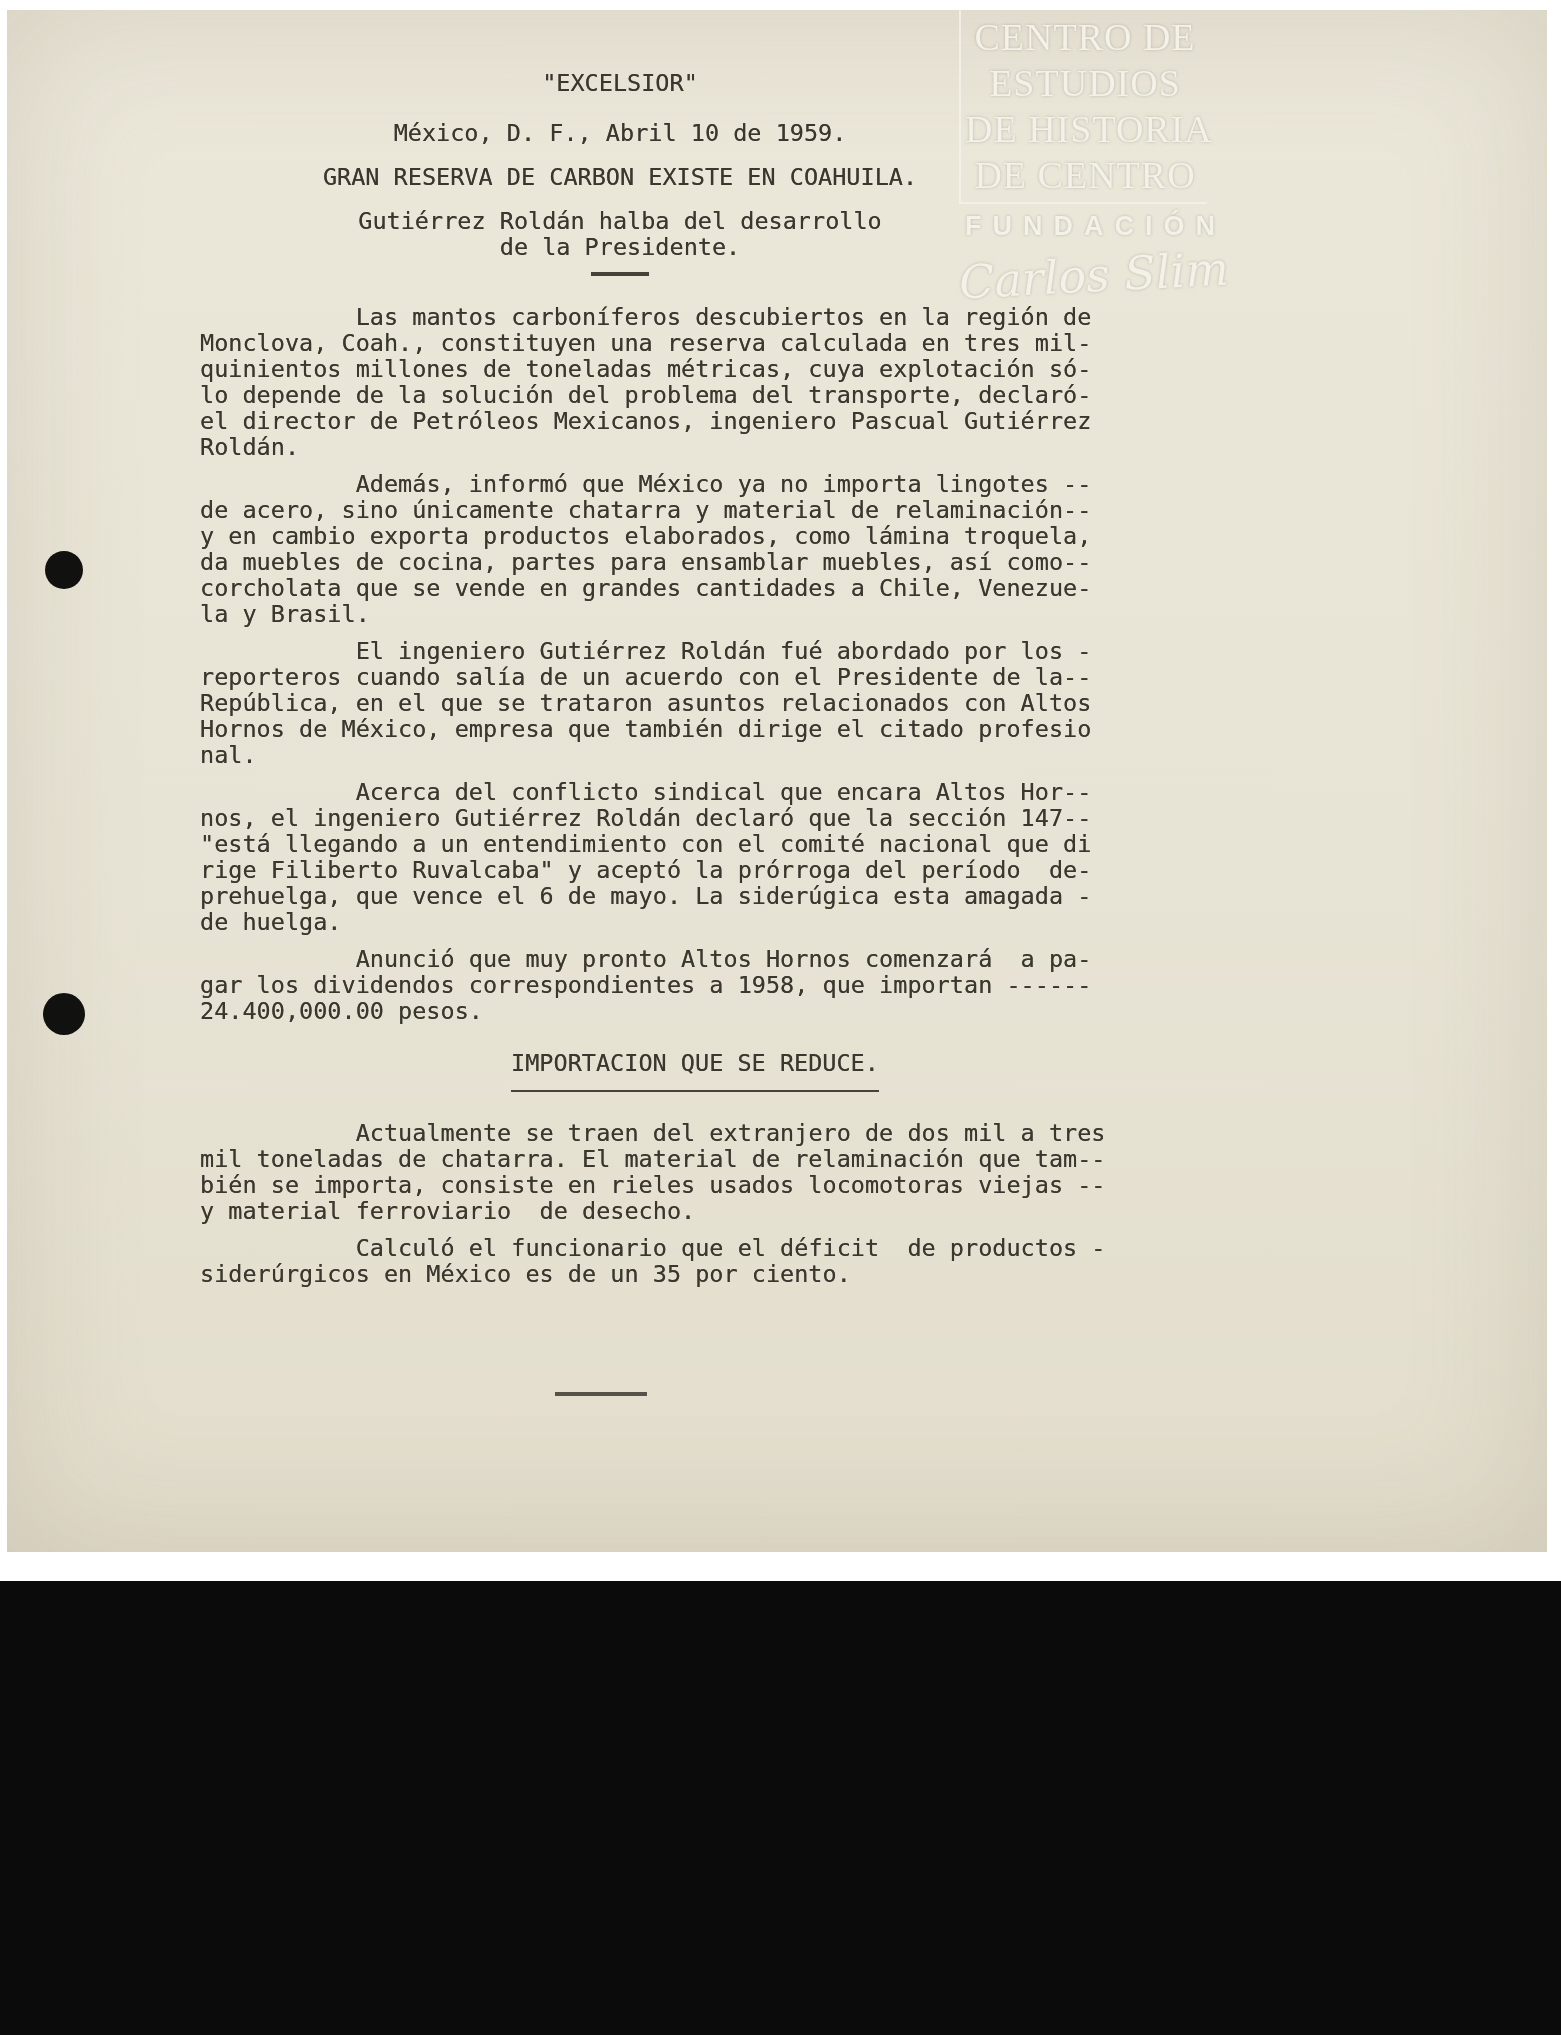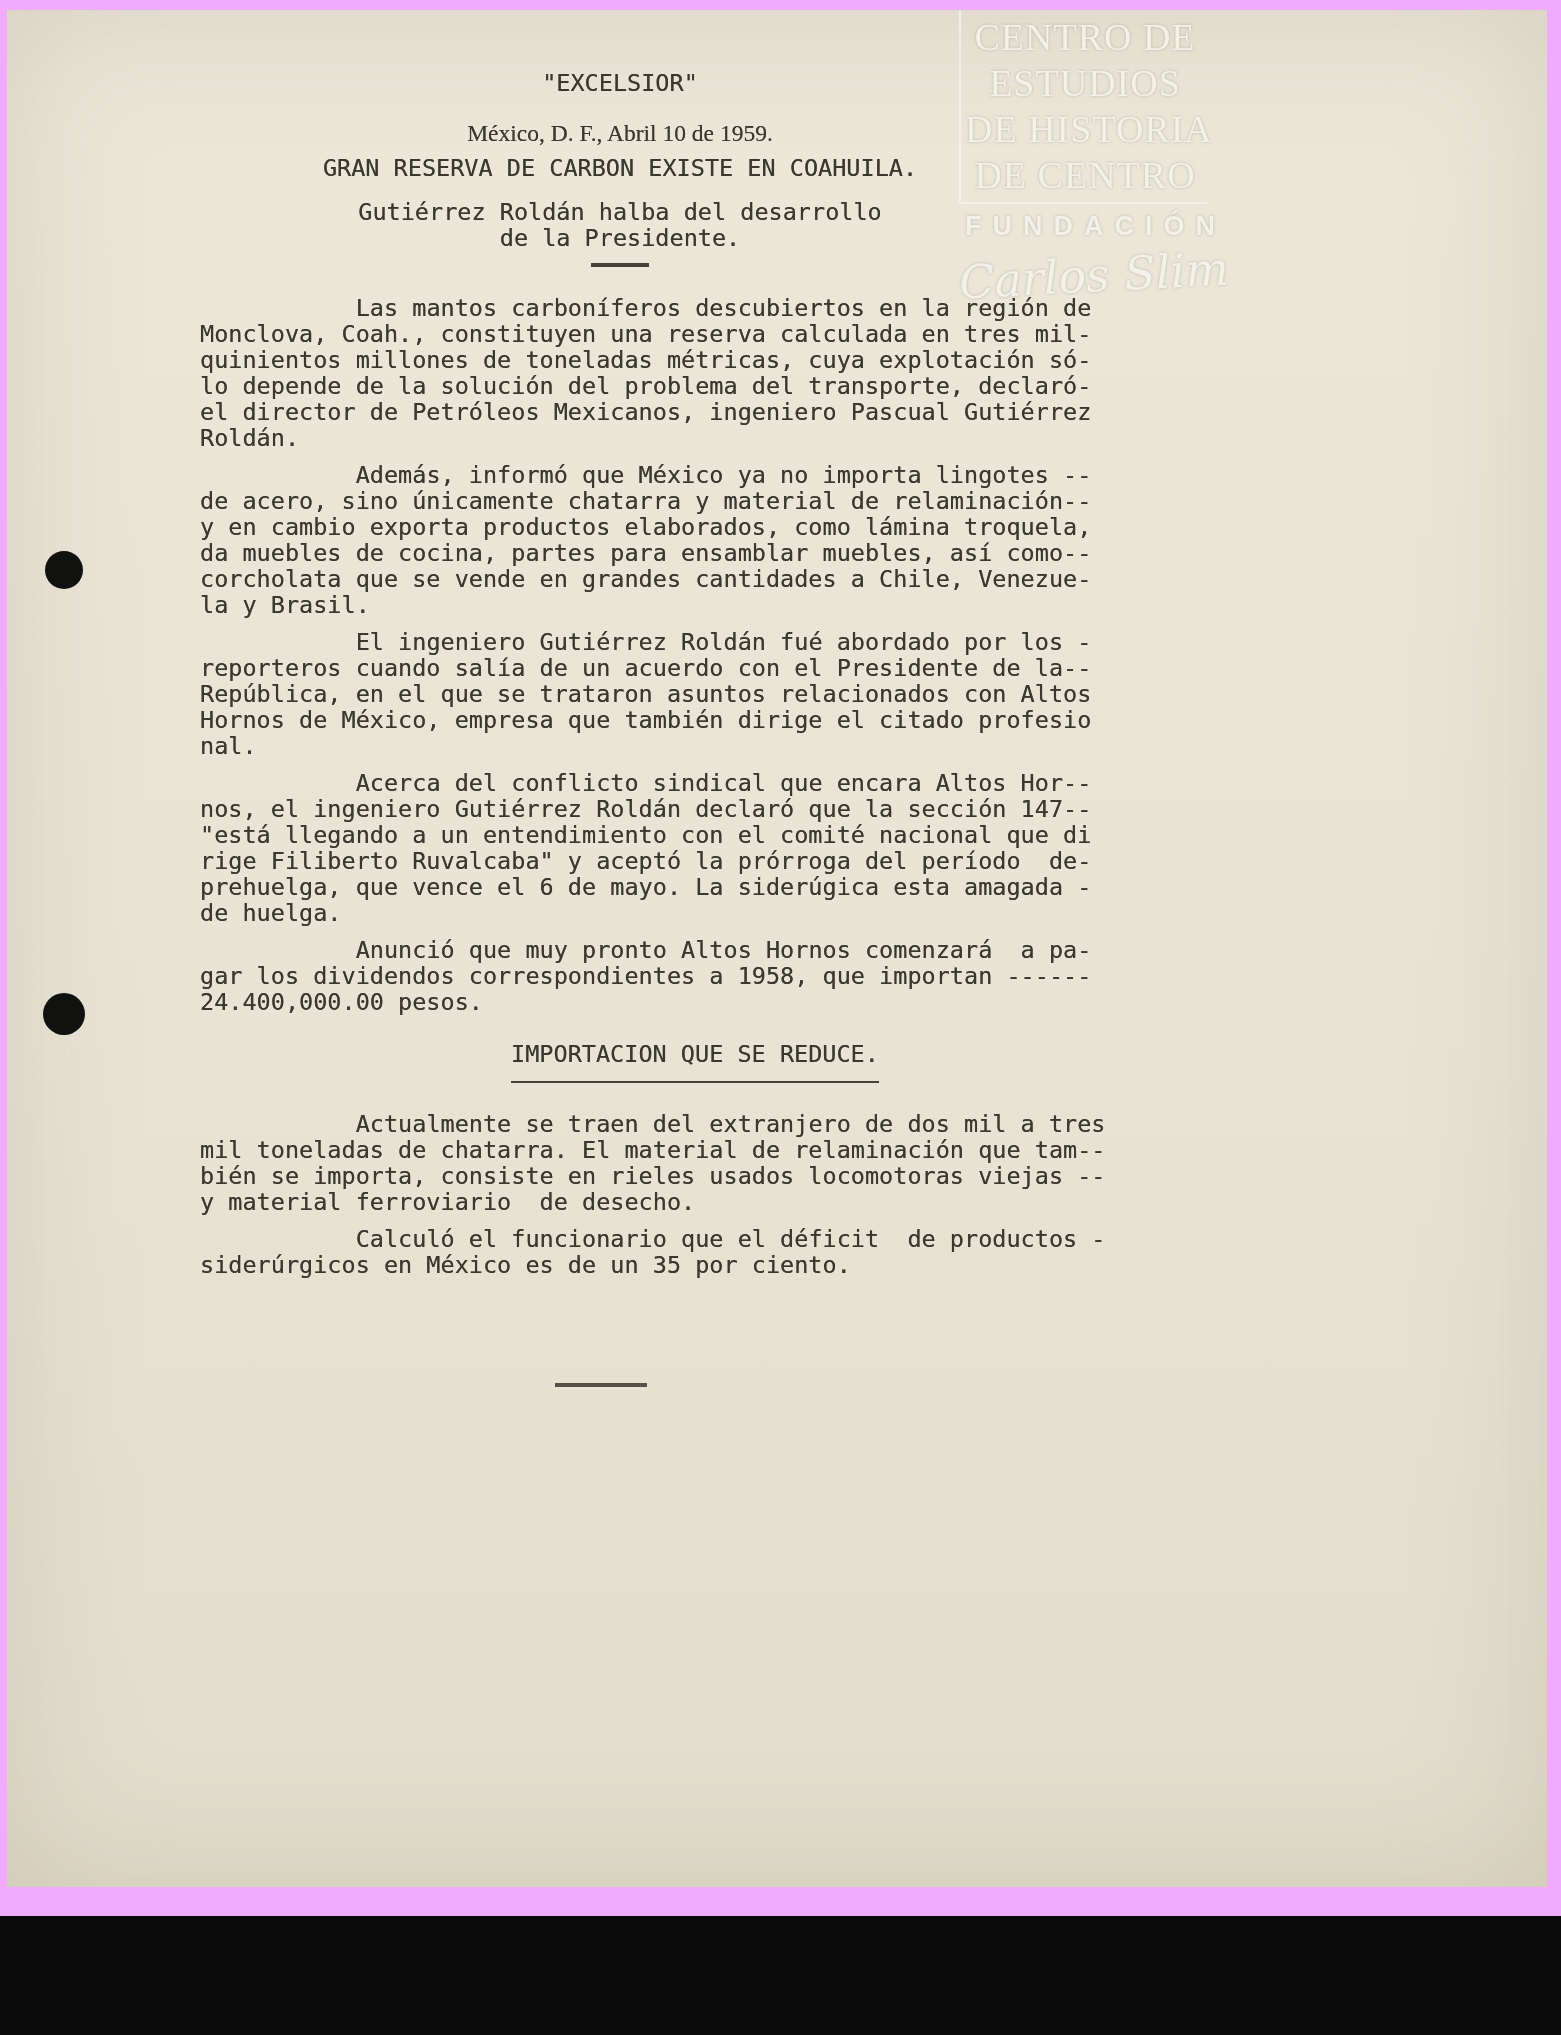--- a/index.html
+++ b/index.html
@@ -3,22 +3,22 @@
 <meta charset="utf-8">
 <style>
   html, body {
     margin: 0;
     padding: 0;
     background: #0b0b0b;
   }
   .page {
     position: relative;
     width: 1561px;
-    height: 1916px;
-    background: #f0abfc;
+    height: 1581px;
+    background: #ffffff;
     overflow: hidden;
     font-family: "DejaVu Sans Mono", monospace;
   }
   
   .paper {
     position: absolute;
     left: 7px;
     top: 10px;
     right: 14px;
     bottom: 29px;
@@ -86,21 +86,21 @@
     color: #3a372f;
     font-size: 23.5px;
     line-height: 26px;
     text-shadow: 0 0 0.6px rgba(48, 45, 38, 0.65);
   }
   .head-block {
     width: 840px;
     text-align: center;
   }
   .h-source { margin-bottom: 24px; white-space: nowrap; }
-  .h-dateline { margin-bottom: 9px; white-space: nowrap; font-family: Liberation Serif, serif; }
+  .h-dateline { margin-bottom: 18px; white-space: nowrap; }
   .h-headline { margin-bottom: 18px; white-space: nowrap; }
   .h-subline { white-space: nowrap; }
   .rule-top {
     width: 58px;
     height: 0;
     border-bottom: 4px solid #45423a;
     margin: 12px auto 0 auto;
   }
   .paras {
     margin-top: 28px;

